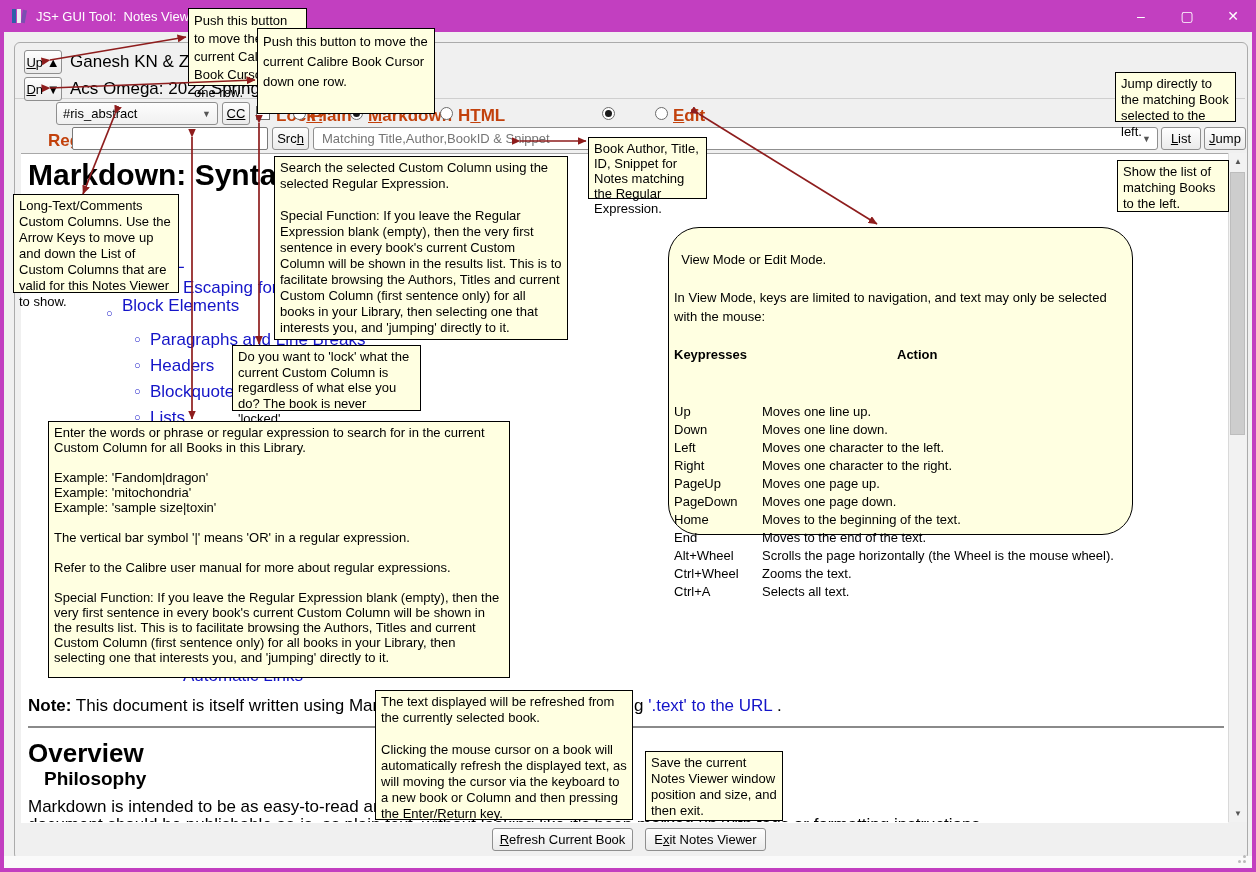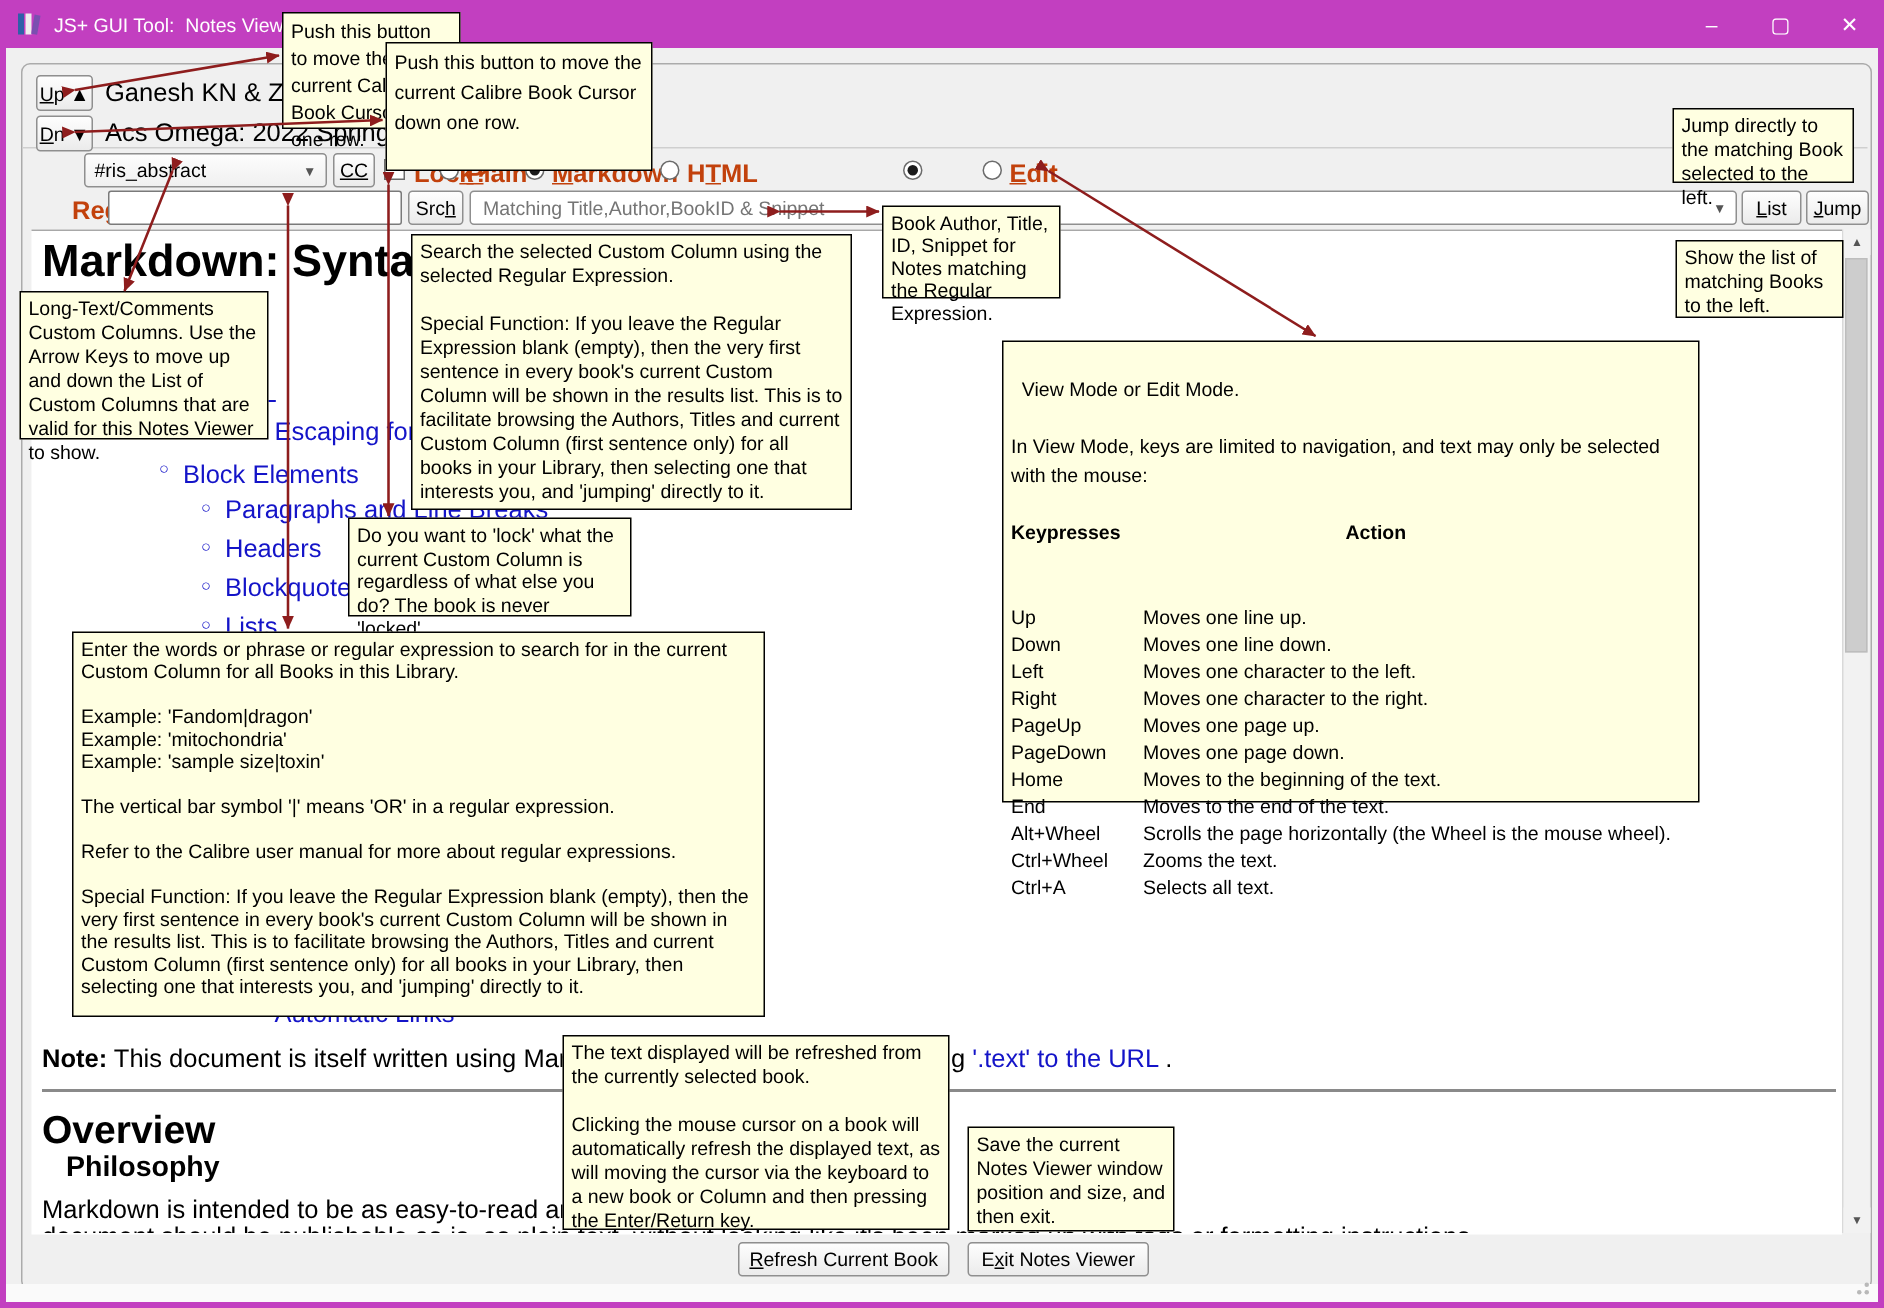--- a/index.html
+++ b/index.html
@@ -112,21 +112,21 @@
 </div>
 <div class="btn" style="left:1161px;top:127px;width:40px;height:23px;"><u>L</u>ist</div>
 <div class="btn" style="left:1204px;top:127px;width:42px;height:23px;"><u>J</u>ump</div>
 
 <div id="docarea"></div>
 <div class="doc-txt" style="left:28px;top:158px;font-size:30px;font-weight:bold;">Markdown: Synta</div>
 
 <div class="doc-txt link" style="left:175px;top:253px;">L</div>
 <div class="doc-txt link" style="left:183px;top:278px;">Escaping for Sp</div>
 <div class="bullet" style="left:106px;top:307px;">○</div>
-<div class="doc-txt link" style="left:122px;top:307px;">Block Elements</div>
+<div class="doc-txt link" style="left:122px;top:296px;">Block Elements</div>
 <div class="bullet" style="left:134px;top:333px;">○</div>
 <div class="doc-txt link" style="left:150px;top:330px;">Paragraphs and Line Breaks</div>
 <div class="bullet" style="left:134px;top:359px;">○</div>
 <div class="doc-txt link" style="left:150px;top:356px;">Headers</div>
 <div class="bullet" style="left:134px;top:385px;">○</div>
 <div class="doc-txt link" style="left:150px;top:382px;">Blockquotes</div>
 <div class="bullet" style="left:134px;top:411px;">○</div>
 <div class="doc-txt link" style="left:150px;top:408px;">Lists</div>
 <div class="doc-txt link" style="left:183px;top:666px;">Automatic Links</div>
 
@@ -158,21 +158,21 @@
 <div class="callout" style="left:257px;top:28px;width:178px;height:86px;line-height:20px;">Push this button to move the current Calibre Book Cursor down one row.</div>
 <div class="callout" style="left:1115px;top:72px;width:121px;height:50px;">Jump directly to the matching Book selected to the left.</div>
 <div class="callout" style="left:588px;top:137px;width:119px;height:62px;line-height:15px;">Book Author, Title, ID, Snippet for Notes matching the Regular Expression.</div>
 <div class="callout" style="left:1117px;top:160px;width:112px;height:52px;">Show the list of matching Books to the left.</div>
 <div class="callout" style="left:274px;top:156px;width:294px;height:184px;">Search the selected Custom Column using the selected Regular Expression.
 
 Special Function: If you leave the Regular Expression blank (empty), then the very first sentence in every book's current Custom Column will be shown in the results list. This is to facilitate browsing the Authors, Titles and current Custom Column (first sentence only) for all books in your Library, then selecting one that interests you, and 'jumping' directly to it.</div>
 <div class="callout" style="left:13px;top:194px;width:166px;height:99px;">Long-Text/Comments Custom Columns. Use the Arrow Keys to move up and down the List of Custom Columns that are valid for this Notes Viewer to show.</div>
 <div class="callout" style="left:232px;top:345px;width:189px;height:66px;line-height:15.5px;">Do you want to 'lock' what the current Custom Column is regardless of what else you do? The book is never 'locked'.</div>
 
-<div class="callout" style="left:668px;top:227px;width:465px;height:308px;line-height:19px;">
+<div class="callout" style="left:668px;top:227px;width:465px;height:308px;line-height:19px;border-radius:31px;">
   <span>View Mode or Edit Mode.
 
 In View Mode, keys are limited to navigation, and text may only be selected with the mouse:</span>
   <div class="khdr">
     <span>Keypresses</span>
     <span class="h2col">Action</span>
   </div>
   <div id="keytable"><div class="krow"><span class="kkey">Up</span><span class="kact">Moves one line up.</span></div><div class="krow"><span class="kkey">Down</span><span class="kact">Moves one line down.</span></div><div class="krow"><span class="kkey">Left</span><span class="kact">Moves one character to the left.</span></div><div class="krow"><span class="kkey">Right</span><span class="kact">Moves one character to the right.</span></div><div class="krow"><span class="kkey">PageUp</span><span class="kact">Moves one page up.</span></div><div class="krow"><span class="kkey">PageDown</span><span class="kact">Moves one page down.</span></div><div class="krow"><span class="kkey">Home</span><span class="kact">Moves to the beginning of the text.</span></div><div class="krow"><span class="kkey">End</span><span class="kact">Moves to the end of the text.</span></div><div class="krow"><span class="kkey">Alt+Wheel</span><span class="kact">Scrolls the page horizontally (the Wheel is the mouse wheel).</span></div><div class="krow"><span class="kkey">Ctrl+Wheel</span><span class="kact">Zooms the text.</span></div><div class="krow"><span class="kkey">Ctrl+A</span><span class="kact">Selects all text.</span></div></div>
 </div>
 

